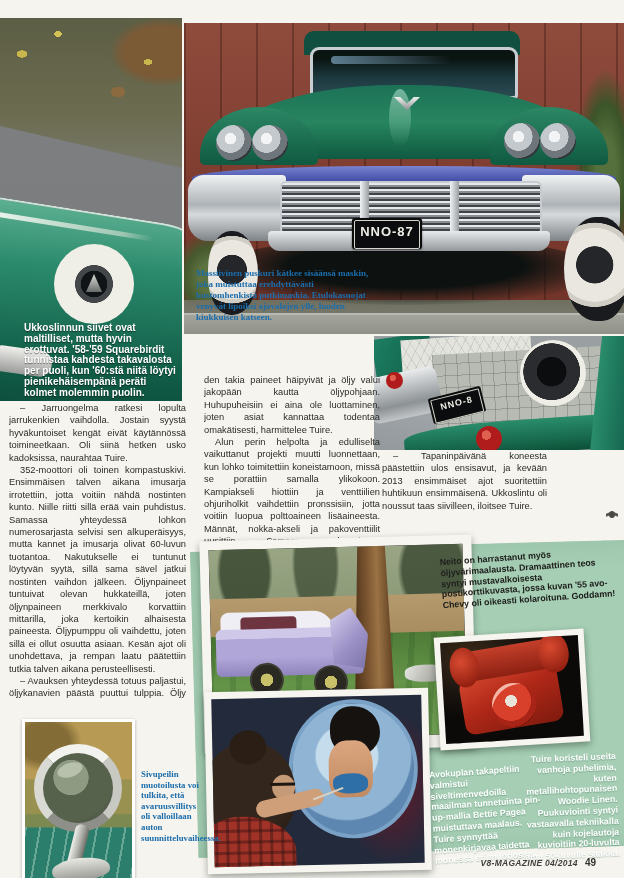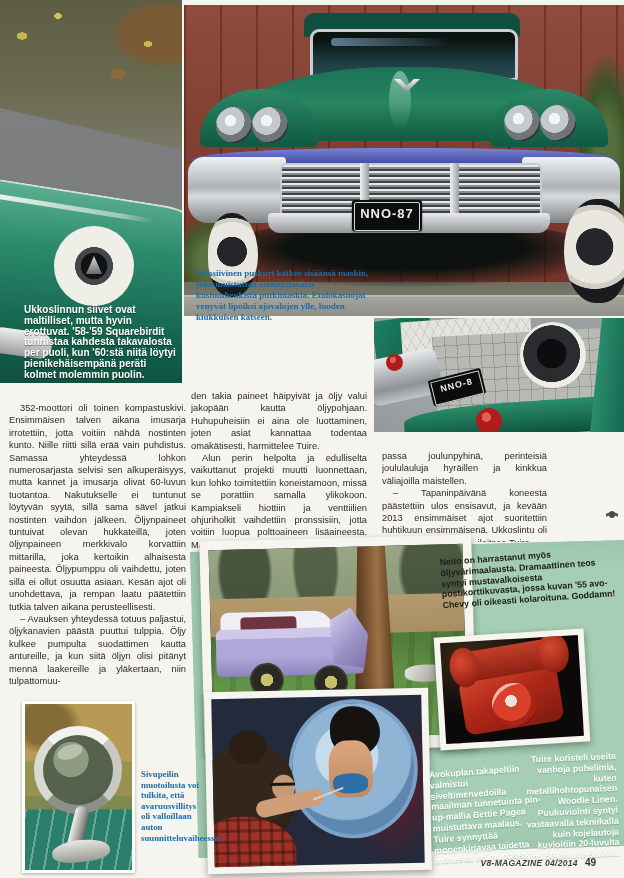--- a/index.html
+++ b/index.html
@@ -1,19 +1,19 @@
 <!DOCTYPE html>
 <html lang="fi"><head>
 <meta charset="utf-8">
 <style>
   html,body{margin:0;padding:0;background:#d8d6d0;}
   .page{position:relative;width:624px;height:878px;margin:0 auto;background:#f6f4ee;
         overflow:hidden;font-family:"Liberation Sans",sans-serif;}
   .abs{position:absolute;font-family:Liberation Serif, serif;}
-  .ph{position:absolute;overflow:hidden;}
+  .ph{position:absolute;overflow:hidden;margin-top:18px;}
 
   
   .ph-side{left:0;top:7;width:182px;height:383px;background:linear-gradient(180deg,#7e8082 0%,#7a7c7e 70%,#6e7072 100%);}
   .s-veg{position:absolute;left:0;top:0;right:0;height:150px;
     background:
       radial-gradient(9px 6px at 22px 36px,#c9b64c 60%,rgba(0,0,0,0) 61%),
       radial-gradient(6px 5px at 58px 16px,#d3c156 60%,rgba(0,0,0,0) 61%),
       radial-gradient(7px 5px at 148px 44px,#c9b64c 60%,rgba(0,0,0,0) 61%),
       radial-gradient(12px 9px at 118px 74px,#8a6a3e 60%,rgba(0,0,0,0) 61%),
       radial-gradient(70px 46px at 162px 34px,#7b5a36 55%,rgba(0,0,0,0) 75%),
@@ -124,21 +124,21 @@
     background:#0b0c0d;border-radius:2px;padding:2px;box-sizing:border-box;}
   .t-plate b{display:block;height:100%;border:1px solid #d5d5cc;border-radius:1px;color:#eeeee6;
     font-size:9px;font-weight:bold;text-align:center;line-height:16px;letter-spacing:1px;}
 
   
   .bodycol{position:absolute;color:#2d2b27;font-size:9.3px;line-height:12.4px;text-align:justify;
     overflow:hidden;hyphens:auto;}
   .bodycol p{margin:0;}
   .bodycol p.ind{text-indent:11px;}
   .col1{left:9px;top:402px;width:177px;height:296px;}
-  .col2{left:191px;top:374px;width:176px;height:176px;margin-top:16px;}
+  .col2{left:204px;top:374px;width:176px;height:176px;}
   .col3{left:382px;top:450px;width:165px;height:92px;}
   .endmark{position:absolute;left:606px;top:510px;width:12px;height:9px;}
   .endmark i{position:absolute;left:3px;top:1px;width:6px;height:7px;border-radius:50%;background:#4a4a44;}
   .endmark:before,.endmark:after{content:"";position:absolute;top:3px;width:4px;height:3px;background:#55554e;}
   .endmark:before{left:0;transform:skewY(-18deg);} .endmark:after{right:0;transform:skewY(18deg);}
 
   
   .greenblock{position:absolute;left:190px;top:552px;width:470px;height:306px;background:#a5ceb4;
     transform:rotate(-1.6deg);transform-origin:0 0;box-shadow:inset 0 0 30px rgba(60,110,80,.15);}
   .gcap{position:absolute;font-weight:bold;font-size:8.8px;line-height:10.8px;}
@@ -302,29 +302,29 @@
     <div class="t-lidedge"></div>
     <div class="t-bumper"></div>
     <div class="t-lamp a"></div>
     <div class="t-lamp b"></div>
     <div class="t-plate">
         <b>NNO-8</b>
       </div>
   </div>
 
   <div class="bodycol col1" lang="fi">
+    <p class="ind">– Jarruongelma ratkesi lopulta jarrukenkien vaihdolla. Jostain syystä hyväkuntoiset kengät eivät käytännössä toimineetkaan. Oli siinä hetken usko kadoksissa, naurahtaa Tuire.</p>
     <p class="ind">352-moottori oli toinen kompastuskivi. Ensimmäisen talven aikana imusarja irrotettiin, jotta voitiin nähdä nostinten kunto. Niille riitti sillä erää vain puhdistus. Samassa yhteydessä lohkon numerosarjasta selvisi sen alkuperäisyys, mutta kannet ja imusarja olivat 60-luvun tuotantoa. Nakutukselle ei tuntunut löytyvän syytä, sillä sama sävel jatkui nostinten vaihdon jälkeen. Öljynpaineet tuntuivat olevan hukkateillä, joten öljynpaineen merkkivalo korvattiin mittarilla, joka kertoikin alhaisesta paineesta. Öljypumppu oli vaihdettu, joten sillä ei ollut osuutta asiaan. Kesän ajot oli unohdettava, ja rempan laatu päätettiin tutkia talven aikana perusteellisesti.</p>
     <p class="ind">– Avauksen yhteydessä totuus paljastui, öljykanavien päästä puuttui tulppia. Öljy kulkee pumpulta suodattimen kautta antureille, ja kun siitä öljyn olisi pitänyt mennä laakereille ja yläkertaan, niin tulpattomuu-</p>
   </div>
   <div class="bodycol col2" lang="fi">
     <p>den takia paineet häipyivät ja öljy valui jakopään kautta öljypohjaan. Huhupuheisiin ei aina ole luottaminen, joten asiat kannattaa todentaa omakätisesti, harmittelee Tuire.</p>
     <p class="ind">Alun perin helpolta ja edulliselta vaikuttanut projekti muutti luonnettaan, kun lohko toimitettiin koneistamoon, missä se porattiin samalla ylikokoon. Kampiakseli hiottiin ja venttiilien ohjuriholkit vaihdettiin pronssisiin, jotta voitiin luopua polttoaineen lisäaineesta. Männät, nokka-akseli ja pakoventtiilit uusittiin. Samassa yhteydessä automaattivaihteistoon asennettiin korjaussarja kitkalevyineen. Pannun niputus hoitui isännän kanssa kim-</p>
   </div>
   <div class="bodycol col3" lang="fi">
-    <p>passa joulunpyhinä, perinteisiä joululauluja hyräillen ja kinkkua väliajoilla maistellen.</p>
     <p class="ind">– Tapaninpäivänä koneesta päästettiin ulos ensisavut, ja kevään 2013 ensimmäiset ajot suoritettiin huhtikuun ensimmäisenä. Ukkoslintu oli noussut taas siivilleen, iloitsee Tuire.</p>
   </div>
   <div class="endmark">
       <i></i>
     </div>
 
   <div class="greenblock"></div>
 
   <div class="pol pol-crash">
     <div class="art">

